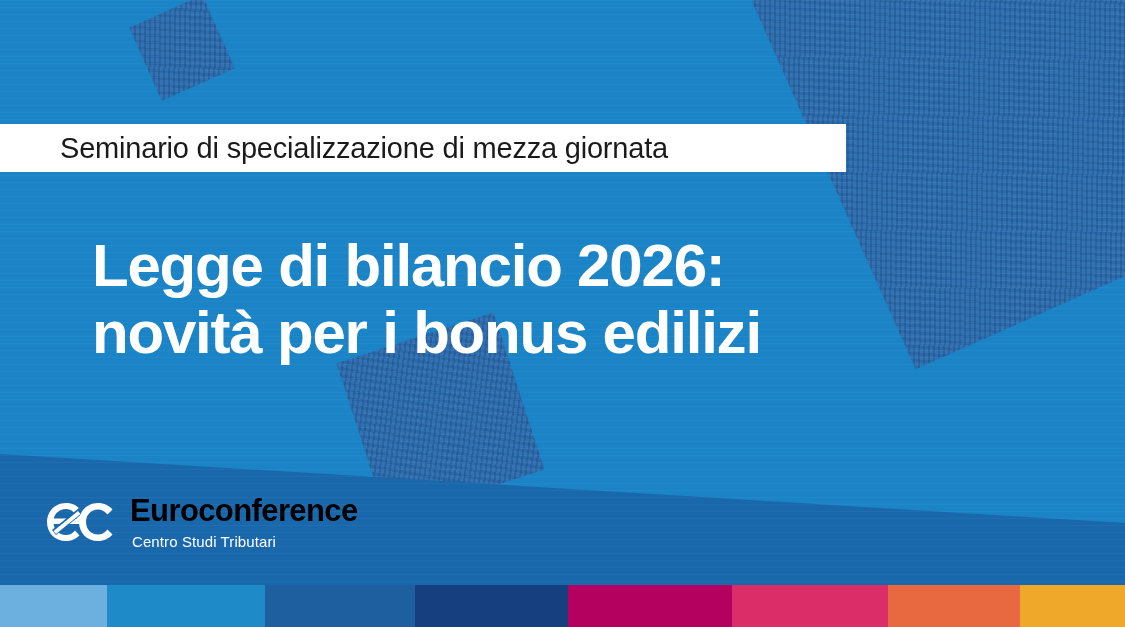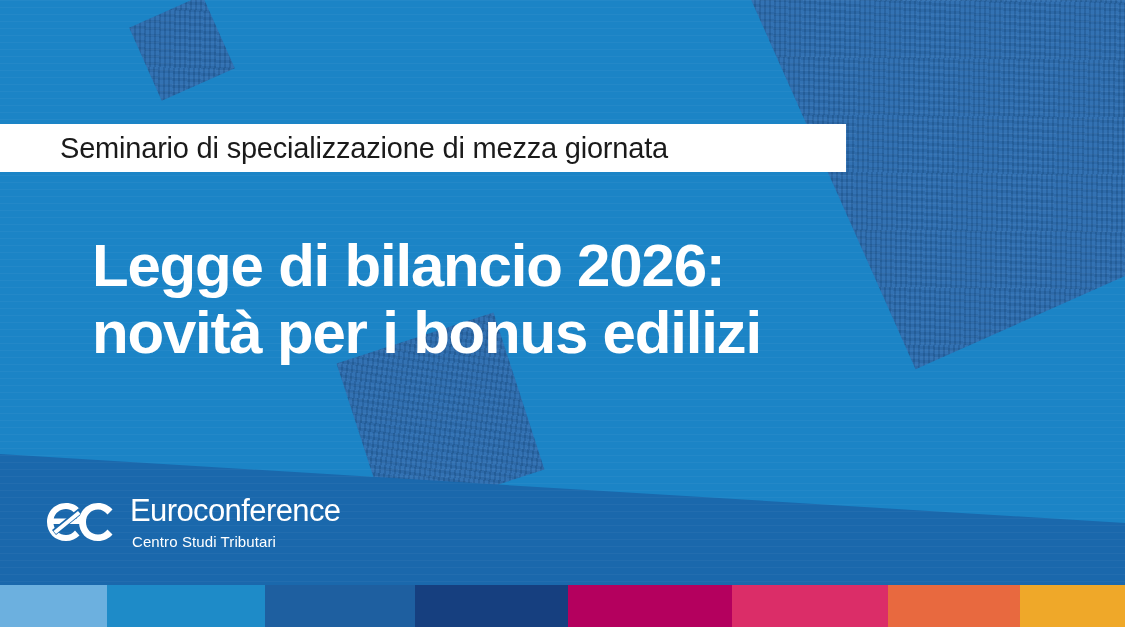--- a/index.html
+++ b/index.html
@@ -140,23 +140,23 @@
     width: 72px;
     height: 46px;
     flex: 0 0 auto;
   }
   .logo-words {
     display: flex;
     flex-direction: column;
     justify-content: center;
   }
   .logo-title {
-    color: #ffffff;
+    color: #000000;
     font-size: 31px;
-    font-weight: normal;
+    font-weight: bold;
     letter-spacing: -0.6px;
     line-height: 1.0;
     font-family: "Liberation Sans", sans-serif;
   }
   .logo-sub {
     color: #ffffff;
     font-size: 15px;
     font-weight: normal;
     letter-spacing: 0.1px;
     line-height: 1.0;

